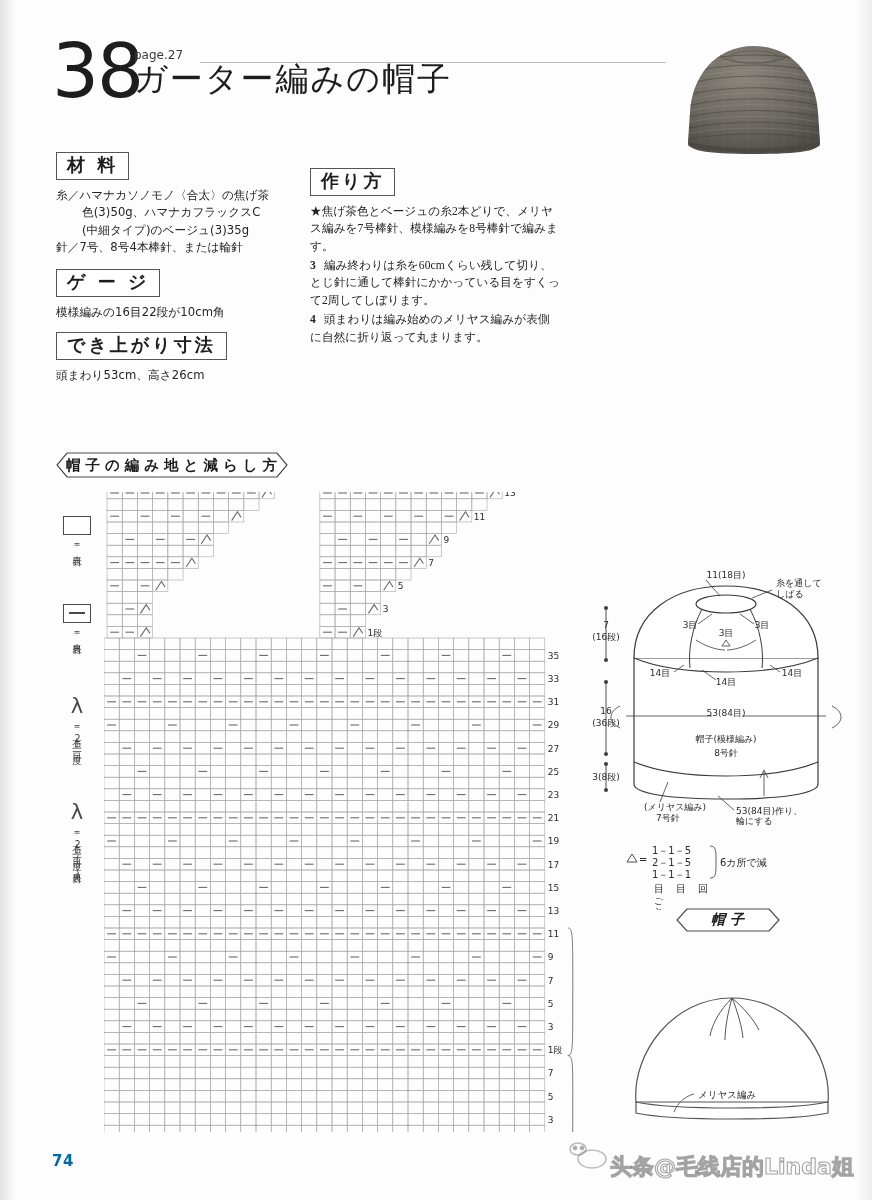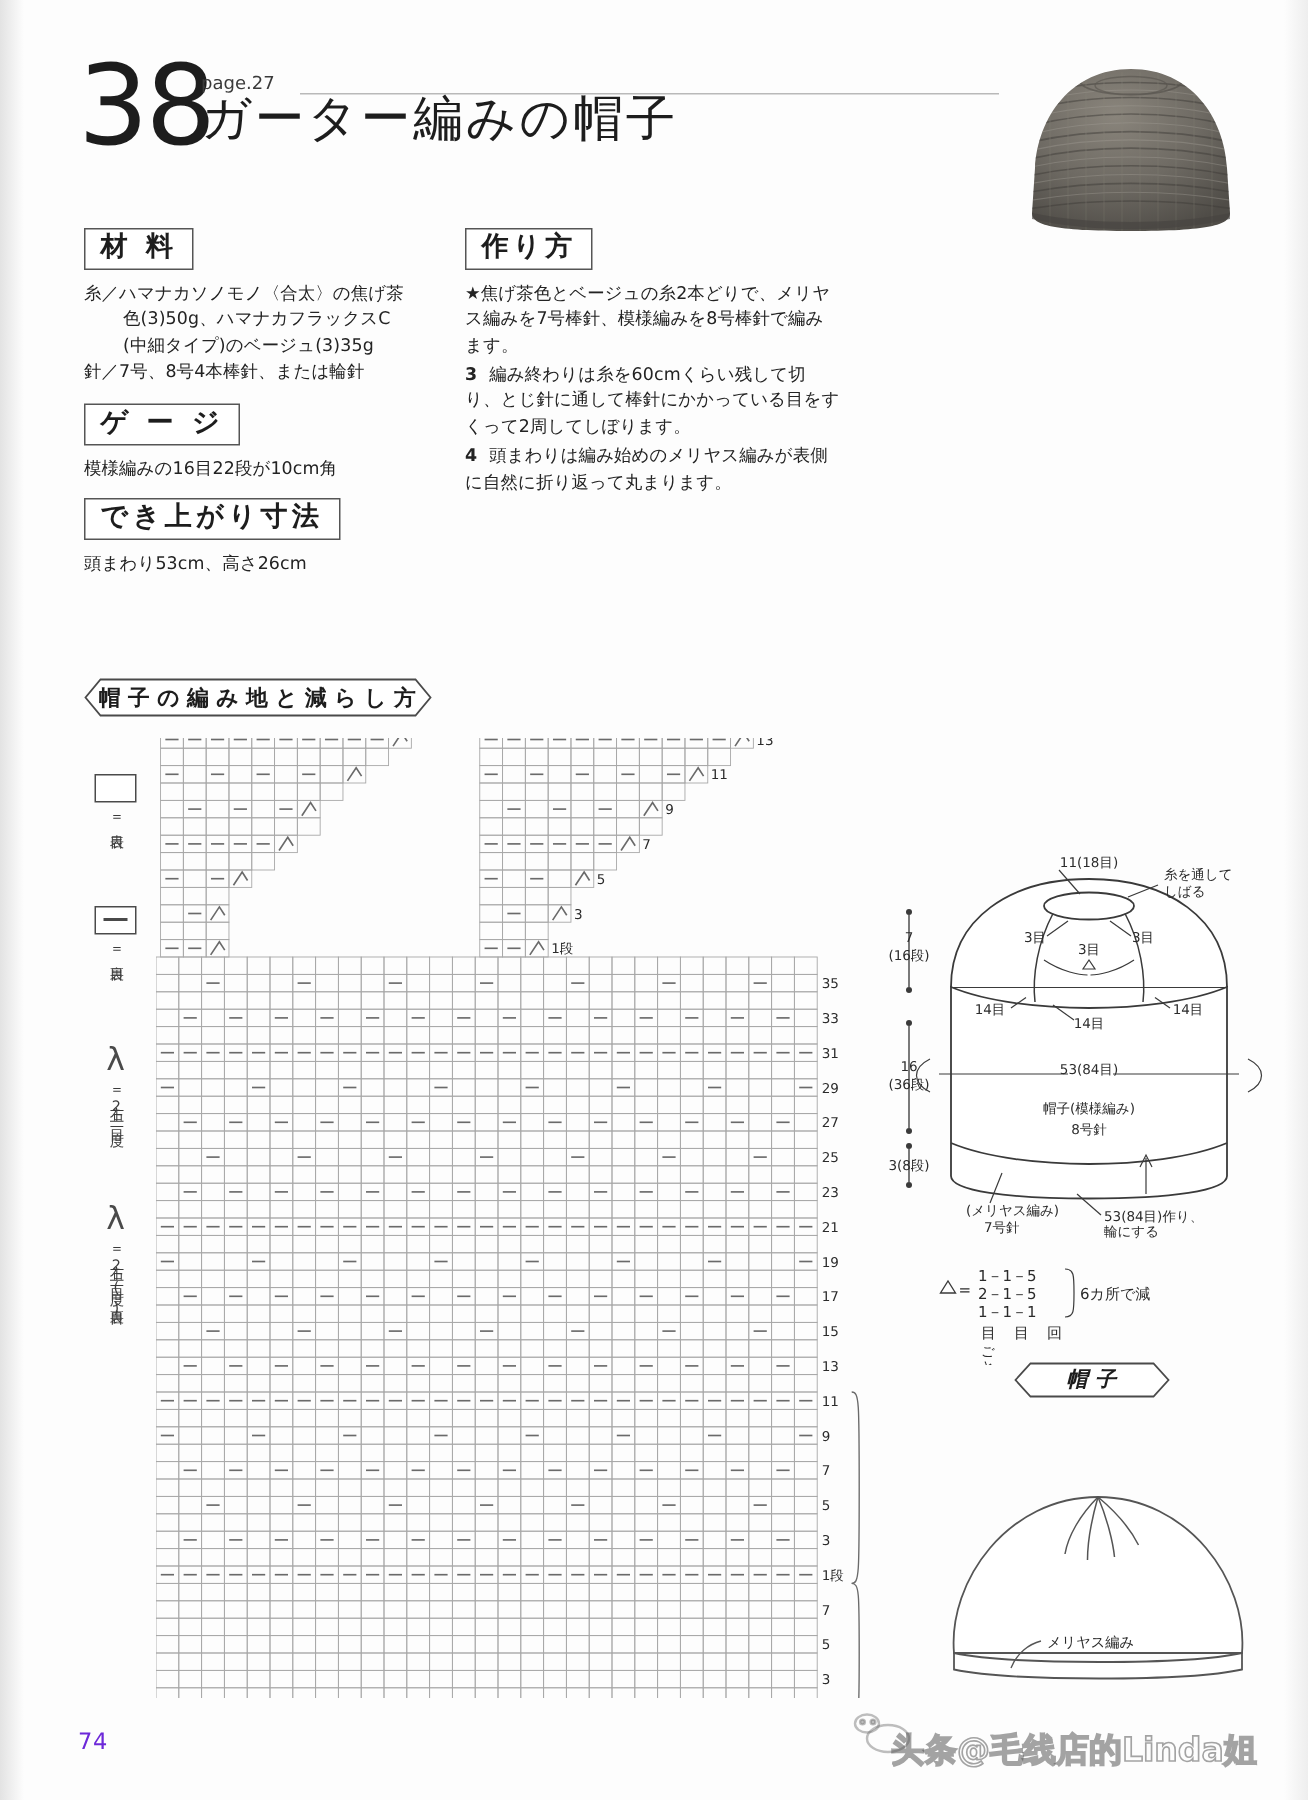--- a/index.html
+++ b/index.html
@@ -43,21 +43,21 @@
 
   
   .boxlabel{
     display:inline-block;
     border:1px solid #555;
     padding:2px 10px 3px 10px;
     font-size:18px;letter-spacing:3px;font-weight:700;
     color:#1d1d1d;background:#fff;line-height:1.15;
   }
   .colL{position:absolute;left:56px;top:152px;width:240px;}
-  .colR{position:absolute;left:310px;top:152px;width:250px;}
+  .colR{position:absolute;left:310px;top:168px;width:250px;font-family:Liberation Serif, serif;}
   .bodytxt{
     font-size:11.6px;line-height:17.4px;color:#232323;
     letter-spacing:0.1px;margin:7px 0 0 0;
   }
   .hang{display:block;text-indent:0;}
   .hang.i2{padding-left:26px;}
   .step{margin-top:2px;}
   .step b{font-weight:700;margin-right:8px;}
   .mt10{margin-top:11px;}
   .mt12{margin-top:13px;}
@@ -101,34 +101,34 @@
   .chart svg{display:block;}
 
   
   .schem{position:absolute;left:586px;top:566px;width:286px;height:260px;}
   .decnote{position:absolute;left:622px;top:840px;width:200px;height:70px;}
   .hatdraw{position:absolute;left:614px;top:980px;width:250px;height:140px;}
 
   
   .pgnum{
     position:absolute;left:52px;top:1152px;
-    font-size:15px;font-weight:400;color:#6d28d9;letter-spacing:0.5px;
+    font-size:15px;font-weight:700;color:#0369a1;letter-spacing:0.5px;
   }
   .wm{
     position:absolute;left:566px;top:1136px;width:306px;height:56px;
     pointer-events:none;
   }
   .wm .l1{
     position:absolute;left:42px;top:2px;
     font-size:19px;letter-spacing:0px;white-space:nowrap;
     color:rgba(120,120,120,.30);
     font-family:"DejaVu Sans","Liberation Sans",sans-serif;
   }
   .wm .l2{
-    position:absolute;left:28px;top:16px;
+    position:absolute;left:44px;top:16px;
     font-size:22px;letter-spacing:0px;white-space:nowrap;
     color:transparent;
     -webkit-text-stroke:1.1px rgba(90,90,90,.55);
     font-weight:700;
     font-family:"DejaVu Sans","Liberation Sans",sans-serif;
   }
   .wm .bird{position:absolute;left:0px;top:4px;}
 
   .scanedge{
     position:absolute;left:0;top:0;width:16px;height:1200px;

